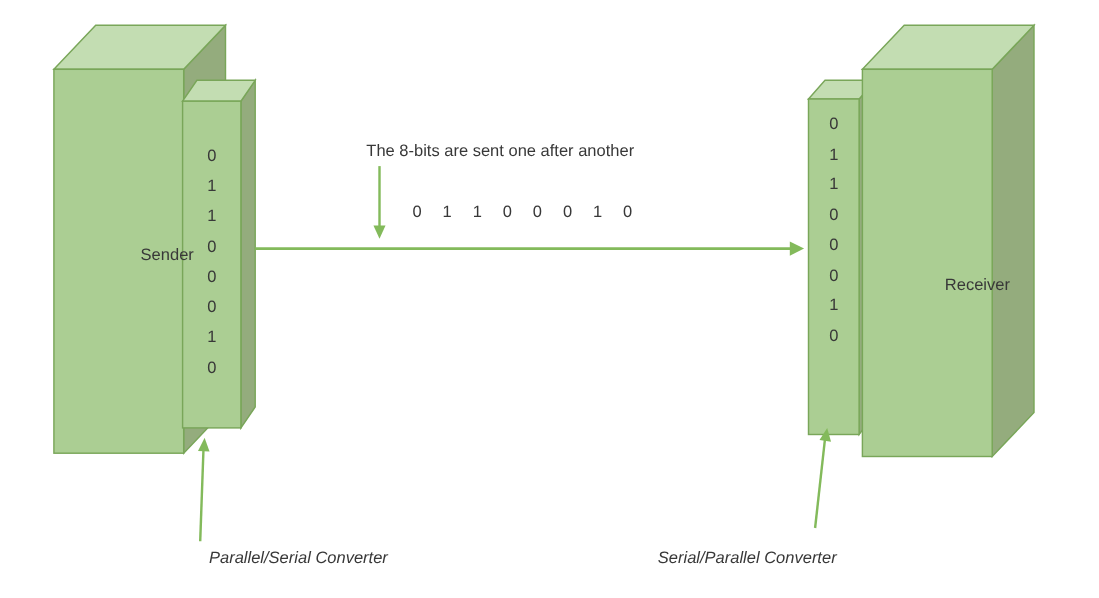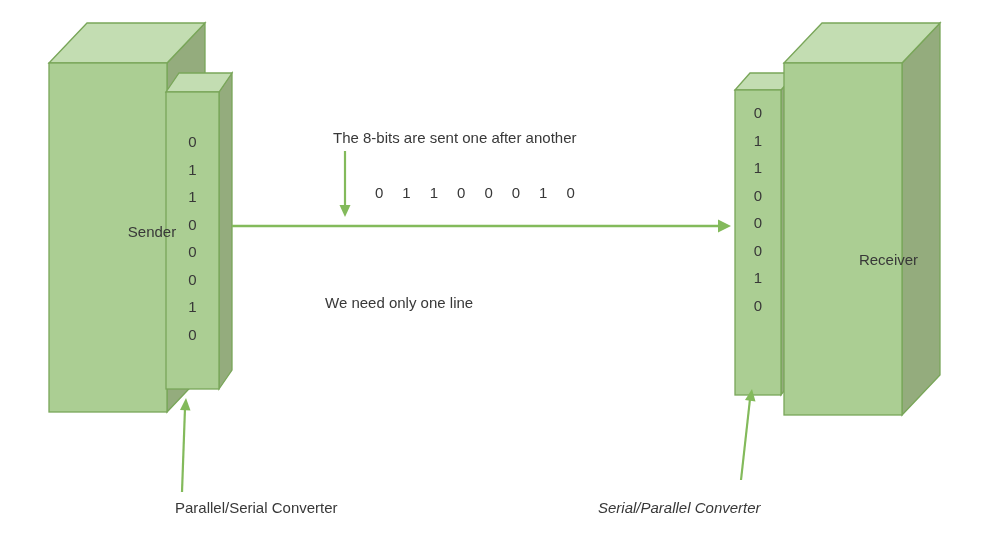--- a/index.html
+++ b/index.html
@@ -104,18 +104,17 @@
       <div>0</div>
       <div>1</div>
       <div>1</div>
       <div>0</div>
       <div>0</div>
       <div>0</div>
       <div>1</div>
       <div>0</div>
     </div>
 
-  <div class="lbl" style="left:325px;top:293px;">We need only one line</div>
 
-  <div class="lbl" style="left:175px;top:498px;">Parallel/Serial Converter</div>
+  <div class="lbl" style="left:190px;top:498px;font-style:italic;">Parallel/Serial Converter</div>
 
   <div class="lbl" style="left:598px;top:498px;font-style:italic;">Serial/Parallel Converter</div>
 </div>
 
 </body></html>

